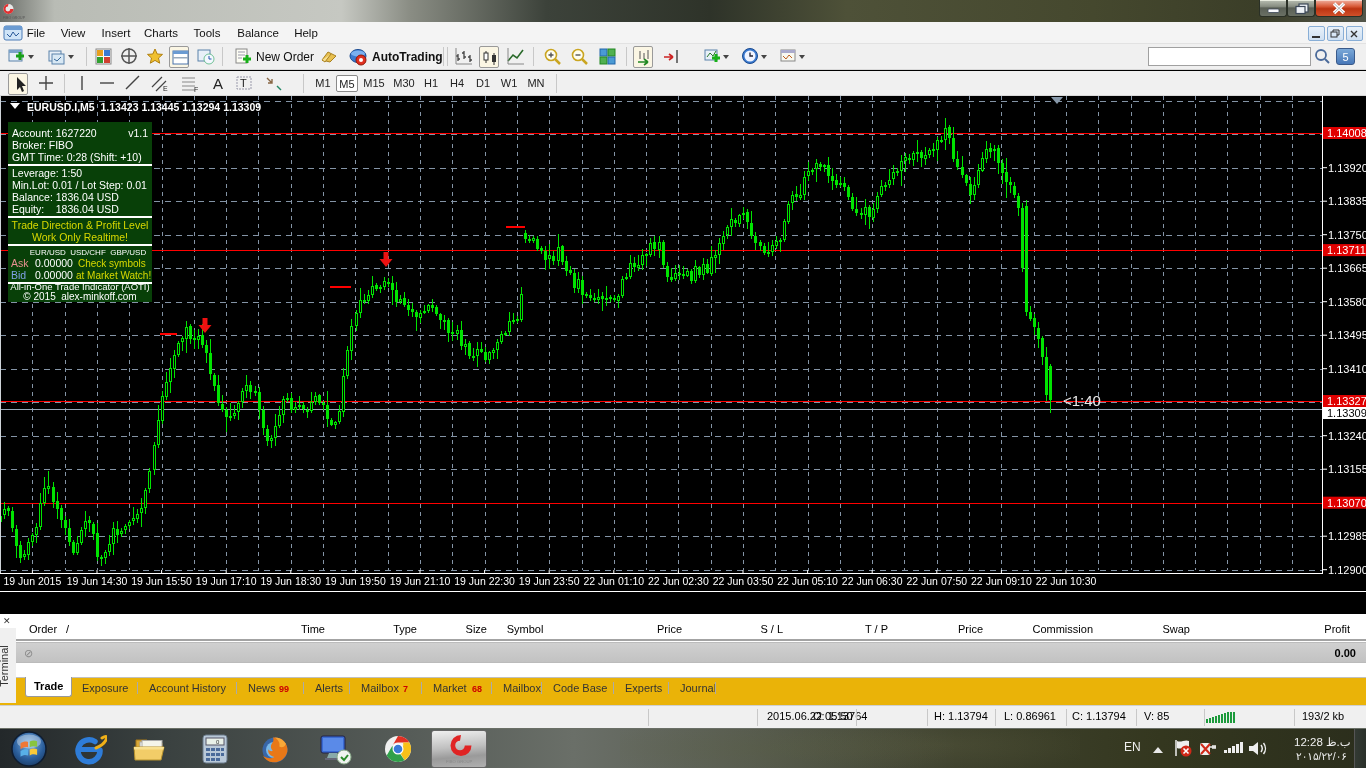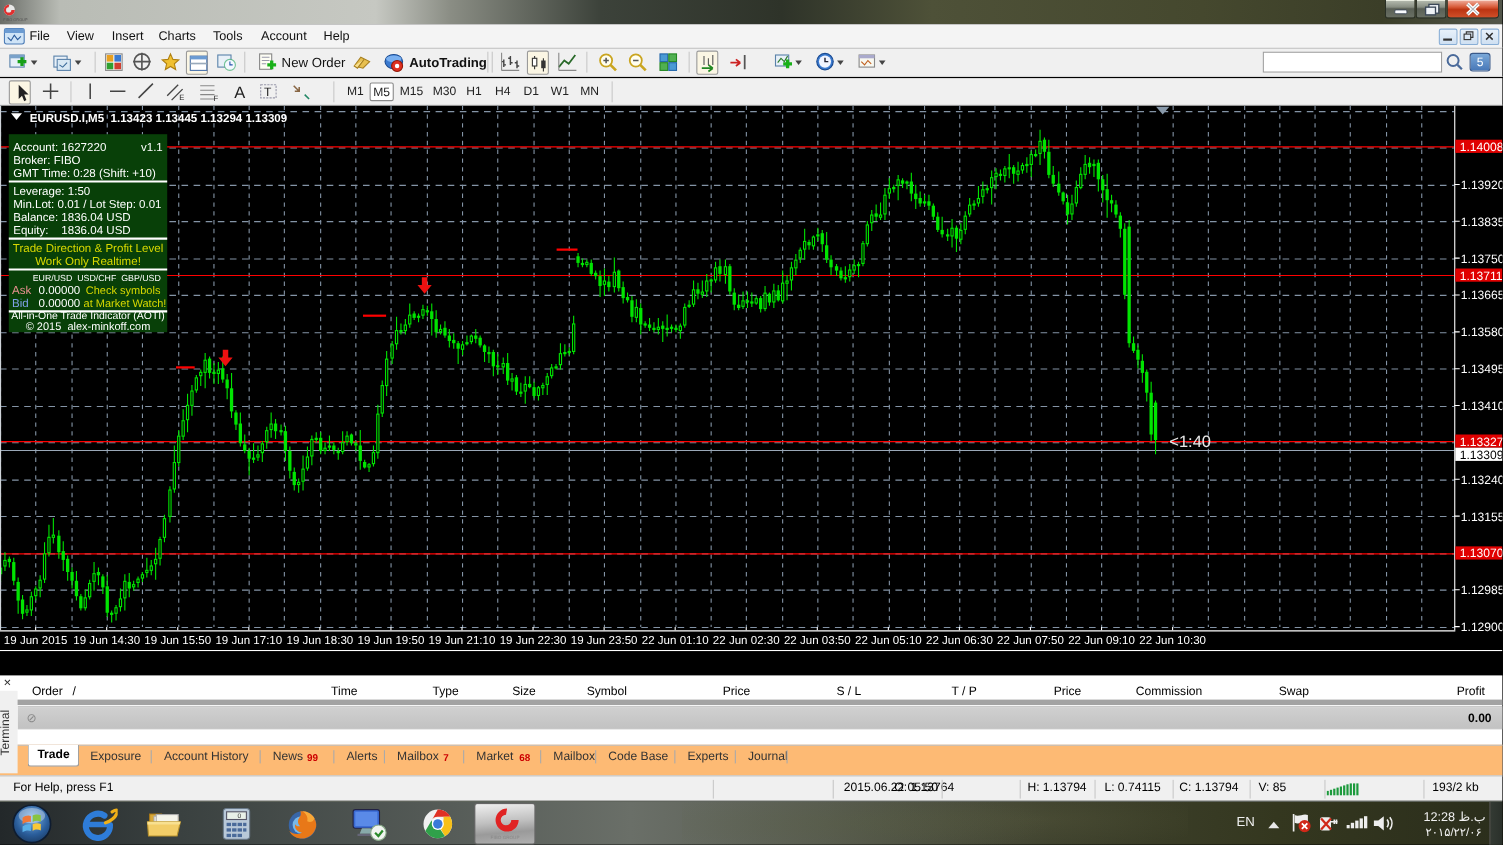--- a/index.html
+++ b/index.html
@@ -22,26 +22,26 @@
 .chat5{position:absolute;left:1336px;top:4px;width:19px;height:17px;background:linear-gradient(#7aa8d8,#4878b8);border:1px solid #3a5a8a;border-radius:3px;color:#fff;font-size:11px;text-align:center;line-height:16px}
 .pbtn{position:absolute;top:4px;height:17px;font-size:11px;color:#222;text-align:center;line-height:16px}
 .pbtn.pressed{background:#fff;border:1px solid #8a8a8a;border-radius:2px}
 .ctabs{position:absolute;left:0;top:592px;width:1366px;height:22px;background:linear-gradient(#f4f4f4,#e2e2e2);border-bottom:1px solid #b8b8b8}
 .ctab{position:absolute;top:5px;font-size:11px;color:#222}
 .ctab:after{content:"";position:absolute;right:-11px;top:1px;width:1px;height:11px;background:#999}
 .ctab-active{position:absolute;top:1px;height:21px;background:#fff;border:1px solid #999;border-bottom:none;border-radius:3px 3px 0 0;font-size:11px;padding:4px 12px 0 12px;color:#000}
 .term{position:absolute;left:0;top:614px;width:1366px;height:91px;background:#fff}
 .termx{position:absolute;left:3px;top:2px;font-size:9px;color:#333}
 .termstrip{position:absolute;left:0;top:14px;width:16px;height:75px;background:#f0f0f0;z-index:6}
-.thdr{position:absolute;left:0;top:5px;width:1366px;height:22px;font-size:11px;color:#000;border-bottom:5px solid #a3a3a3}
+.thdr{position:absolute;left:0;top:5px;width:1366px;height:22px;font-size:11px;color:#000;border-bottom:2px solid #a3a3a3}
 .thdr span{top:4px}
 .tbal{position:absolute;left:16px;top:28px;width:1350px;height:21px;background:linear-gradient(#d0d0d0,#c2c2c2);font-size:11px;color:#000;line-height:21px;border-top:1px solid #bbb;border-bottom:1px solid #bbb}
 .tbal b{margin-left:0}
 .balico{position:absolute;left:8px;top:0;color:#888;font-size:11px}
-.ttabs{position:absolute;left:0;top:63px;width:1366px;height:28px;background:#fdba74;border-top:1px solid #c0c0c0}
+.ttabs{position:absolute;left:0;top:63px;width:1366px;height:28px;background:#eab308;border-top:1px solid #c0c0c0}
 .ttab-active{position:absolute;left:25px;top:0px;height:20px;background:#fff;border:1px solid #999;border-top:none;border-radius:0 0 3px 3px;font-size:11px;font-weight:bold;padding:3px 8px 0 8px;margin-top:-1px}
 .ttab{position:absolute;top:4px;font-size:11px;color:#333}
 .tnum{position:absolute;top:6px;font-size:9px;color:#c00;font-weight:bold}
 .tsep2{position:absolute;top:4px;width:1px;height:12px;background:#aaa}
 .statusbar{position:absolute;left:0;top:705px;width:1366px;height:23px;background:#f0f0f0;border-top:1px solid #d0d0d0}
 .sseg{position:absolute;top:4px;font-size:11px;color:#000;padding-left:4px;white-space:nowrap}
 .taskbar{position:absolute;left:0;top:728px;width:1366px;height:40px;background:linear-gradient(90deg,#23282a 0%,#3a4140 12%,#565c58 30%,#6a6f68 42%,#585c50 55%,#3f422e 70%,#34371f 85%,#2b2e1c 100%);border-top:1px solid #6a6f66}
 .task{position:absolute;top:4px;width:44px;height:32px;display:flex;align-items:center;justify-content:center}
 .task-active{position:absolute;left:431px;top:1px;width:56px;height:38px;background:linear-gradient(175deg,#f0f0f0,#c0c0c0 45%,#9a9a9a 70%,#b0b0b0);border:1px solid #666;border-radius:3px;display:flex;align-items:center;justify-content:center}
 .tray{position:absolute;color:#f0f0f0}
@@ -86,21 +86,21 @@
 <svg width="22" height="18" style="position:absolute;left:3px;top:2px">
         <rect x="1" y="2" width="18" height="14" rx="2" fill="#cfe4f7" stroke="#4a7ab5"></rect>
         <rect x="1" y="2" width="18" height="4" fill="#6b9bd2"></rect>
         <path d="M4,10 l3,3 3,-5 3,4 3,-3" stroke="#2a5a9a" fill="none"></path>
       </svg>
 <span style="left:36px" class="mi">File</span>
       <span style="left:73px" class="mi">View</span>
       <span style="left:116px" class="mi">Insert</span>
       <span style="left:161px" class="mi">Charts</span>
       <span style="left:207px" class="mi">Tools</span>
-      <span style="left:258px" class="mi">Account</span>
+      <span style="left:258px" class="mi">Balance</span>
       <span style="left:306px" class="mi">Help</span>
 <div class="mdibtns" style="right:3px">
 <div class="mdib"><svg width="15" height="13">
             <rect x="3" y="8" width="8" height="2" fill="#333"></rect>
           </svg></div>
 <div class="mdib"><svg width="15" height="13">
             <rect x="3" y="4" width="6" height="5" fill="none" stroke="#333"></rect>
             <path d="M5,4 v-2 h6 v5 h-2" fill="none" stroke="#333"></path>
           </svg></div>
 <div class="mdib"><svg width="15" height="13">
@@ -972,21 +972,21 @@
 <div class="termstrip"></div>
       <svg width="16" height="75" style="position:absolute;left:0;top:14px;z-index:7">
         <text x="8" y="38" transform="rotate(-90,8,38)" text-anchor="middle" font-size="11" fill="#333" font-family="Liberation Sans, sans-serif">Terminal</text>
       </svg>
 <div class="thdr">
         <span style="position:absolute;left:29px">Order</span>
         <span style="position:absolute;left:66px">/</span>
         <span style="position:absolute;left:215px;width:110px;text-align:right">Time</span>
         <span style="position:absolute;left:307px;width:110px;text-align:right">Type</span>
         <span style="position:absolute;left:377px;width:110px;text-align:right">Size</span>
-        <span style="position:absolute;left:460px;width:110px;text-align:right">Symbol</span>
+        <span style="position:absolute;left:470px;width:110px;text-align:center">Symbol</span>
         <span style="position:absolute;left:572px;width:110px;text-align:right">Price</span>
         <span style="position:absolute;left:673px;width:110px;text-align:right">S / L</span>
         <span style="position:absolute;left:778px;width:110px;text-align:right">T / P</span>
         <span style="position:absolute;left:873px;width:110px;text-align:right">Price</span>
         <span style="position:absolute;left:983px;width:110px;text-align:right">Commission</span>
         <span style="position:absolute;left:1080px;width:110px;text-align:right">Swap</span>
         <span style="position:absolute;left:1240px;width:110px;text-align:right">Profit</span>
       </div>
 <div class="tbal">
         <span class="balico">⊘</span>
@@ -1013,25 +1013,24 @@
         <span class="tsep2" style="left:349px"></span>
 <span class="tsep2" style="left:421px"></span>
         <span class="tsep2" style="left:491px"></span>
 <span class="tsep2" style="left:541px"></span>
         <span class="tsep2" style="left:613px"></span>
 <span class="tsep2" style="left:668px"></span>
         <span class="tsep2" style="left:715px"></span>
 </div>
     </div>
     <div class="statusbar">
-      <div class="sseg" style="left:8px;width:737px">For Help, press F1</div>
       <div class="sseg" style="left:763px;width:88px">2015.06.22 05:50</div>
       <div class="sseg" style="left:809px;width:65px">O: 1.13764</div>
       <div class="sseg" style="left:930px;width:66px">H: 1.13794</div>
-      <div class="sseg" style="left:1000px;width:64px">L: 0.74115</div>
+      <div class="sseg" style="left:1000px;width:64px">L: 0.86961</div>
       <div class="sseg" style="left:1068px;width:66px">C: 1.13794</div>
       <div class="sseg" style="left:1140px;width:60px">V: 85</div>
       <div style="position:absolute;left:648px;top:3px;width:1px;height:17px;background:#c8c8c8"></div>
       <div style="position:absolute;left:757px;top:3px;width:1px;height:17px;background:#c8c8c8"></div>
       <div style="position:absolute;left:856px;top:3px;width:1px;height:17px;background:#c8c8c8"></div>
       <div style="position:absolute;left:927px;top:3px;width:1px;height:17px;background:#c8c8c8"></div>
       <div style="position:absolute;left:995px;top:3px;width:1px;height:17px;background:#c8c8c8"></div>
       <div style="position:absolute;left:1066px;top:3px;width:1px;height:17px;background:#c8c8c8"></div>
       <div style="position:absolute;left:1136px;top:3px;width:1px;height:17px;background:#c8c8c8"></div>
       <div style="position:absolute;left:1204px;top:3px;width:1px;height:17px;background:#c8c8c8"></div>

